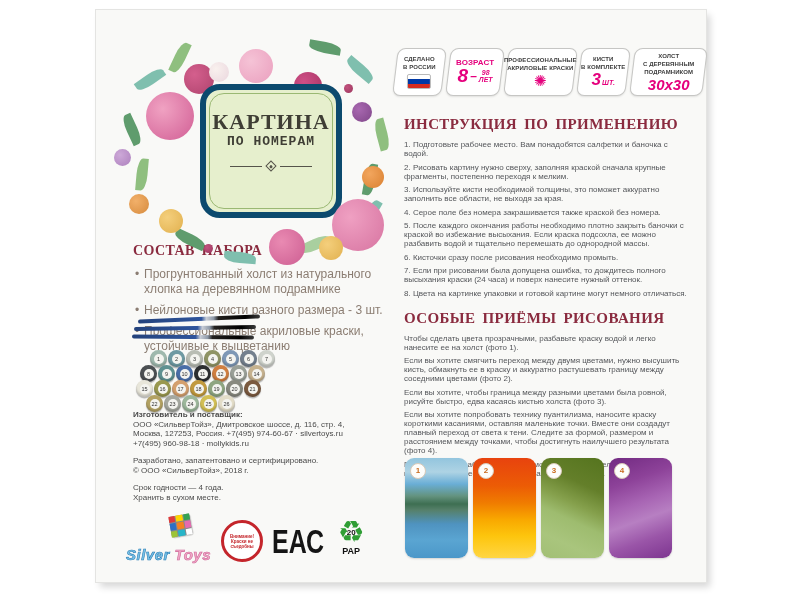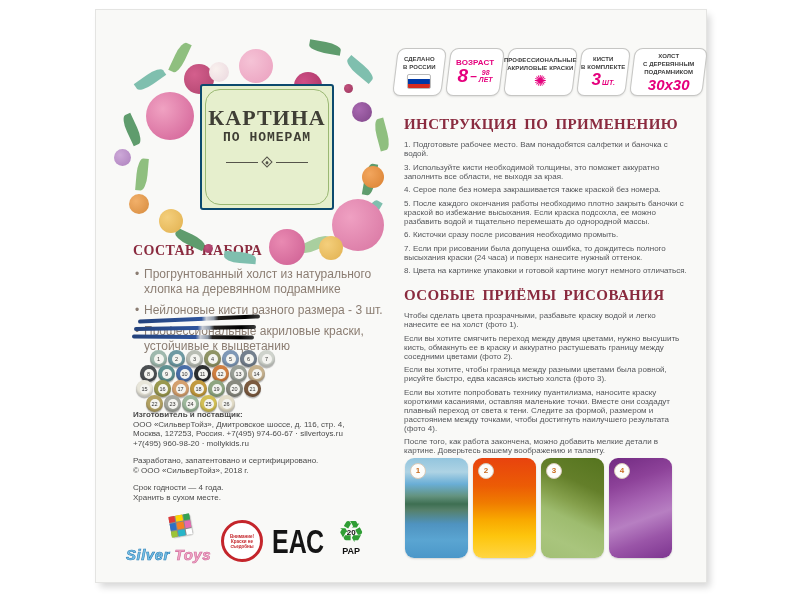--- a/index.html
+++ b/index.html
@@ -21,21 +21,21 @@
   .age-sm{display:flex;flex-direction:column;align-items:center;font-size:7px;font-weight:900;font-style:italic;color:#e5007d;line-height:7px;}
   .cnt-row{display:flex;align-items:baseline;gap:1px;}
   .cnt-big{font-size:17px;font-weight:900;font-style:italic;color:#e5007d;line-height:16px;}
   .cnt-sm{font-size:7px;font-weight:900;font-style:italic;color:#e5007d;}
   .size-big{font-size:15px;font-weight:900;font-style:italic;color:#e5007d;line-height:15px;}
   
   .wreath{position:absolute;left:8px;top:14px;width:300px;height:230px;}
   .leaf{position:absolute;border-radius:0 50% 0 50%;}
   .flower{position:absolute;border-radius:50%;}
   .frame{position:absolute;left:104px;top:74px;width:130px;height:122px;background:#e6efcd;
-    border:2px solid #0c4a6e;border-radius:3px;z-index:5;}
+    border:6px solid #0c4a6e;border-radius:20px;z-index:5;}
   .frame-inner{position:absolute;inset:3px;border:1px solid #9ab873;border-radius:15px;}
   .frame-title{position:relative;text-align:center;margin-top:20px;font-family:"Liberation Serif",serif;color:#3f3e35;}
   .t1{font-size:22px;font-weight:bold;letter-spacing:1px;line-height:24px;}
   .t2{font-size:13px;font-weight:bold;letter-spacing:1px;line-height:16px;font-family:Liberation Mono, monospace;}
   .orn{display:flex;align-items:center;justify-content:center;margin-top:12px;}
   .orn .line{width:32px;height:1px;background:#55544a;}
   .orn .diamond{width:6px;height:6px;border:1px solid #55544a;transform:rotate(45deg);margin:0 5px;position:relative;background:#e6efcd;}
   .orn .diamond::after{content:'';position:absolute;inset:1.5px;background:#55544a;border-radius:50%;}
   
   .h-maroon{font-family:"Liberation Serif",serif;font-weight:bold;color:#8a2b3f;
@@ -285,21 +285,21 @@
       </div>
       <div class="pot" style="left: 82px; top: 45px; background: rgb(227, 221, 200);">
         <span>26</span>
       </div>
     </div>
 
   <div class="mfr">
     <div class="bold">Изготовитель и поставщик:</div>
     <div>ООО «СильверТойз», Дмитровское шоссе, д. 116, стр. 4,</div>
     <div>Москва, 127253, Россия. +7(495) 974-60-67 · silvertoys.ru</div>
-    <div>+7(495) 960-98-20 · mollykids.ru</div>
+    <div>+7(495) 960-98-18 · mollykids.ru</div>
     <div class="gap"></div>
     <div>Разработано, запатентовано и сертифицировано.</div>
     <div>© ООО «СильверТойз», 2018 г.</div>
     <div class="gap"></div>
     <div>Срок годности — 4 года.</div>
     <div>Хранить в сухом месте.</div>
   </div>
 
   <div class="logos">
     <div class="st-logo">
@@ -328,20 +328,21 @@
     <div class="recycle">
       <div class="tri">♻</div>
       <div class="num">20</div>
       <div class="pap">PAP</div>
     </div>
   </div>
 
   <div class="rightcol">
     <h2 class="h-maroon">ИНСТРУКЦИЯ ПО ПРИМЕНЕНИЮ</h2>
     <p>1. Подготовьте рабочее место. Вам понадобятся салфетки и баночка с водой.</p>
+    <p>2. Рисовать картину нужно сверху, заполняя краской сначала крупные фрагменты, постепенно переходя к мелким.</p>
     <p>3. Используйте кисти необходимой толщины, это поможет аккуратно заполнить все области, не выходя за края.</p>
     <p>4. Серое поле без номера закрашивается также краской без номера.</p>
     <p>5. После каждого окончания работы необходимо плотно закрыть баночки с краской во избежание высыхания. Если краска подсохла, ее можно разбавить водой и тщательно перемешать до однородной массы.</p>
     <p>6. Кисточки сразу после рисования необходимо промыть.</p>
     <p>7. Если при рисовании была допущена ошибка, то дождитесь полного высыхания краски (24 часа) и поверх нанесите нужный оттенок.</p>
     <p>8. Цвета на картинке упаковки и готовой картине могут немного отличаться.</p>
     <h2 class="h-maroon tech-head">ОСОБЫЕ ПРИЁМЫ РИСОВАНИЯ</h2>
     <p>Чтобы сделать цвета прозрачными, разбавьте краску водой и легко нанесите ее на холст (фото 1).</p>
     <p>Если вы хотите смягчить переход между двумя цветами, нужно высушить кисть, обмакнуть ее в краску и аккуратно растушевать границу между соседними цветами (фото 2).</p>
     <p>Если вы хотите, чтобы граница между разными цветами была ровной, рисуйте быстро, едва касаясь кистью холста (фото 3).</p>

